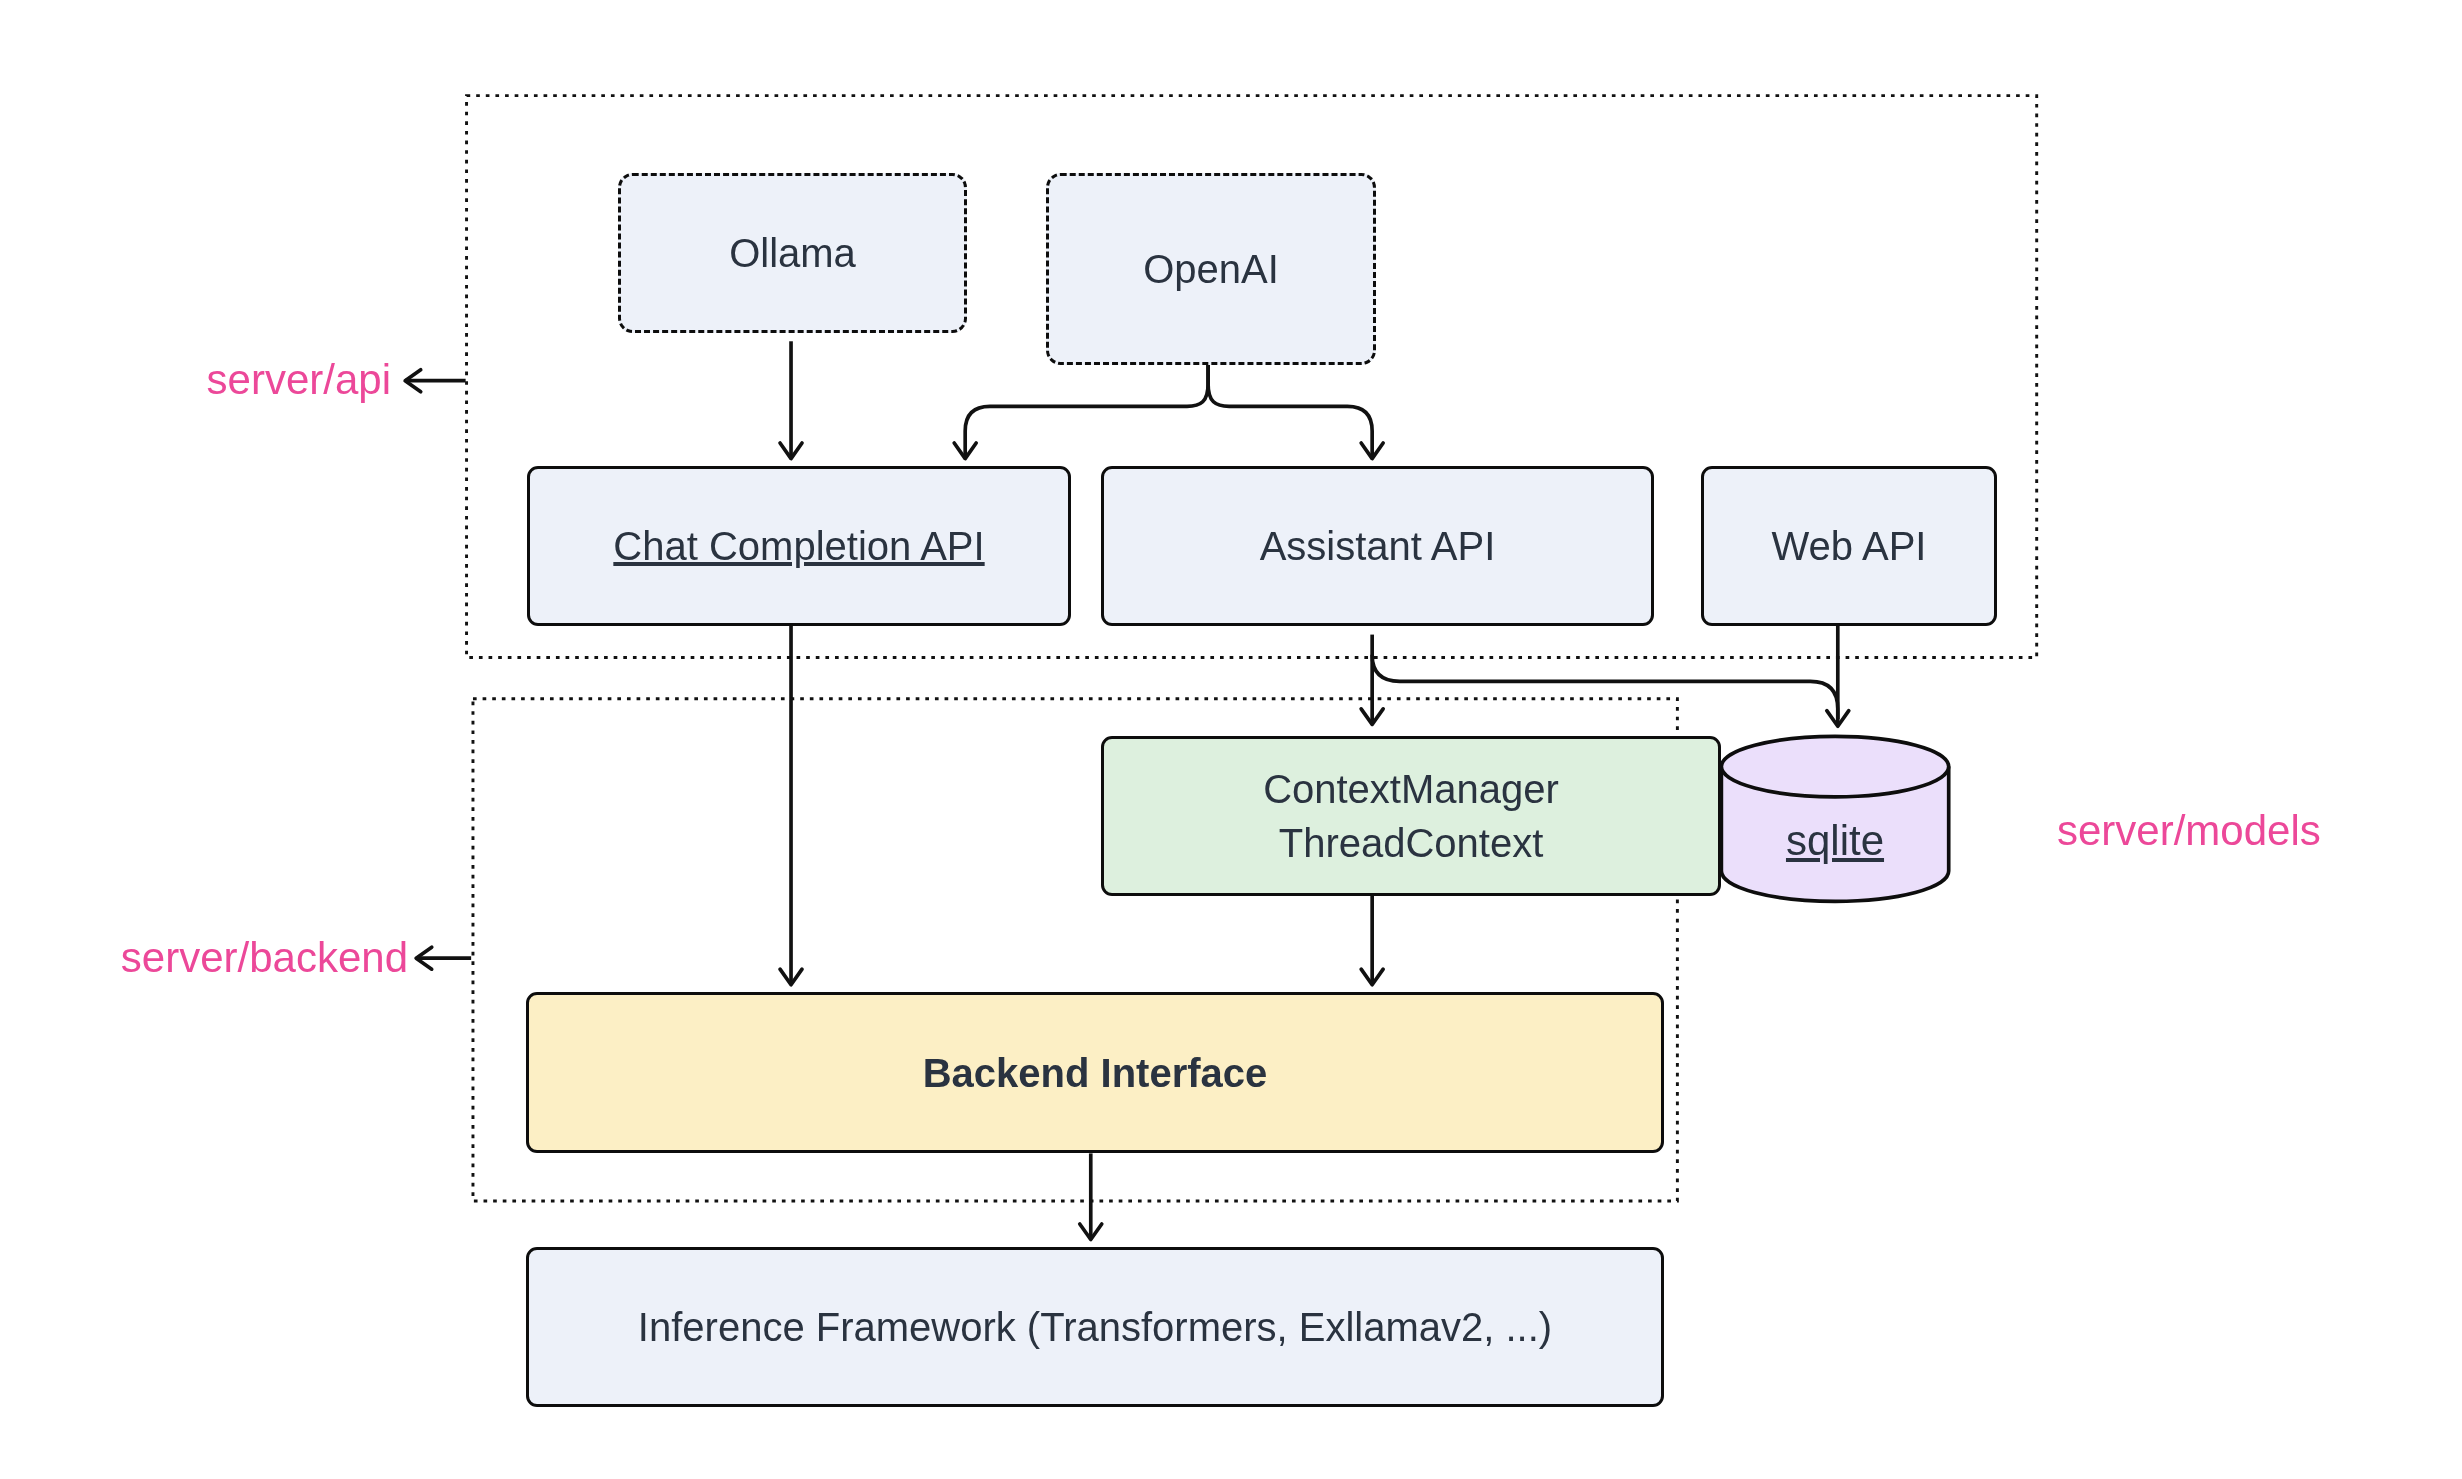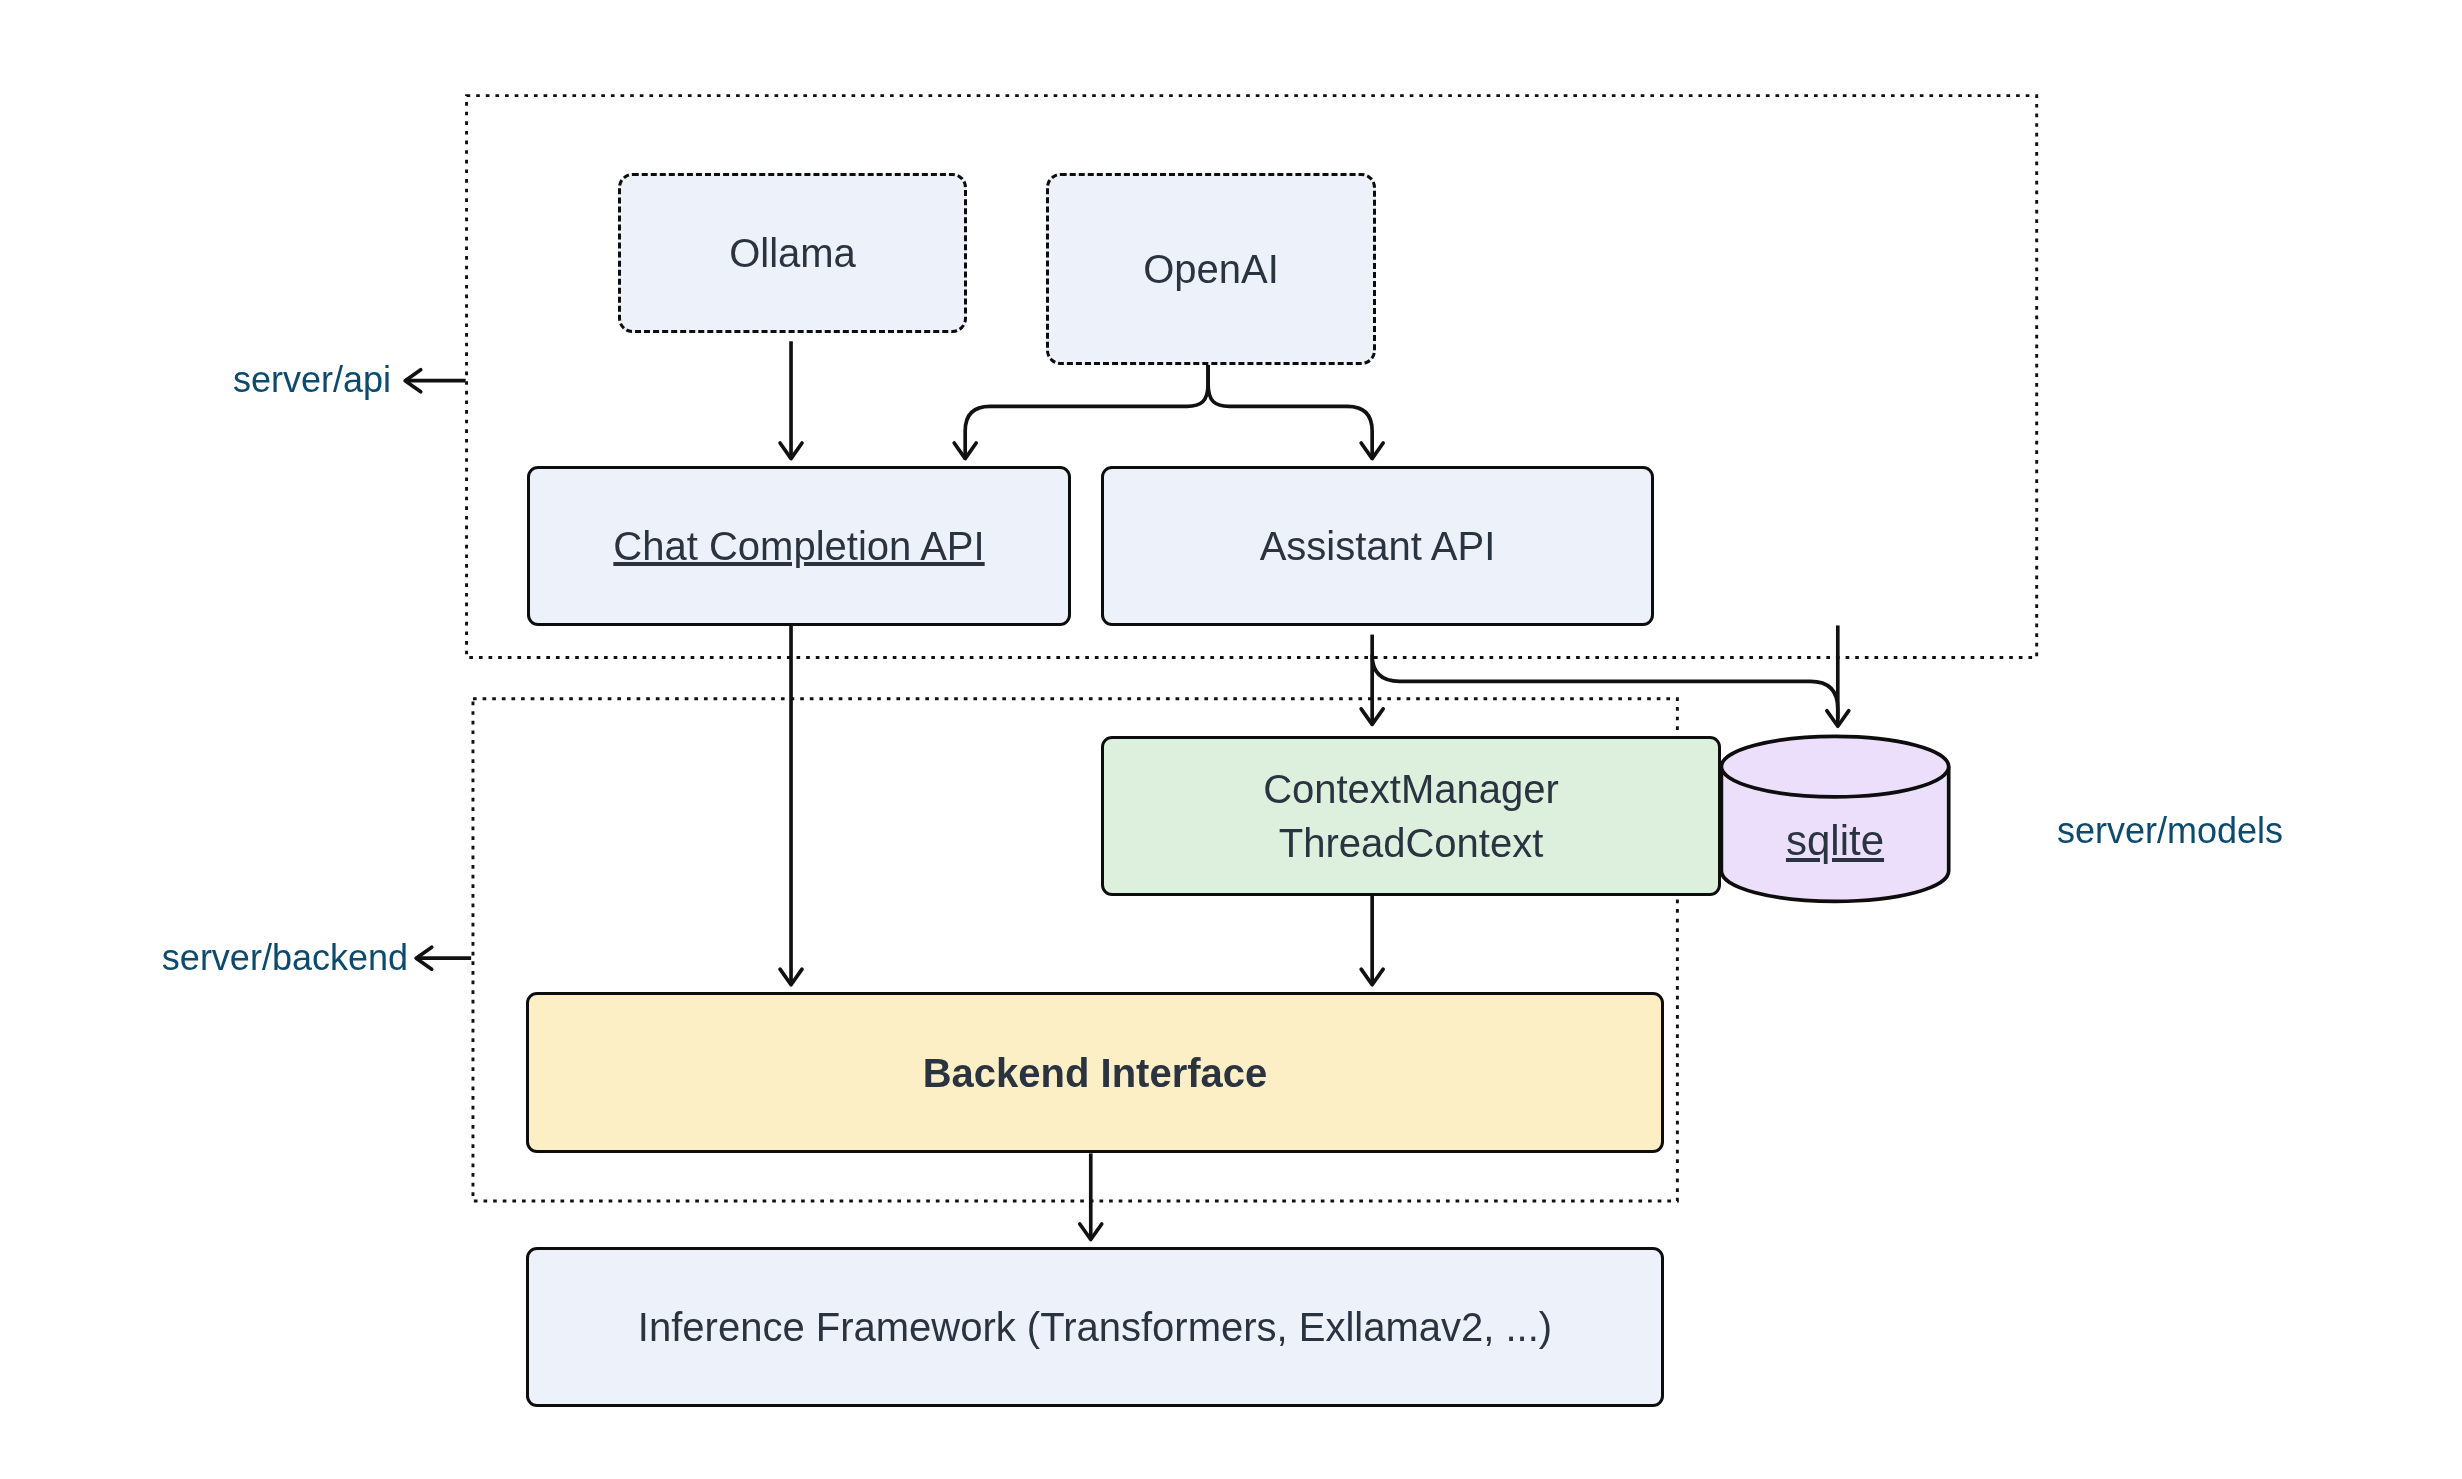--- a/index.html
+++ b/index.html
@@ -39,23 +39,23 @@
     white-space: nowrap;
   }
   .node.dashed {
     border-style: dashed;
     border-radius: 14.7px;
   }
   .node.green  { background: #ddf0de; }
   .node.yellow { background: #fcefc5; font-weight: bold; }
   .side-label {
     position: absolute;
-    font-size: 36px;
+    font-size: 42px;
     white-space: nowrap;
-    color: #0c4a6e;
+    color: #ec4899;
     transform: translateY(-50%);
   }
   .cyl-label {
     position: absolute;
     font-size: 42px;
     color: #2a3340;
     transform: translate(-50%, -50%);
     white-space: nowrap;
     text-decoration: underline;
   }
@@ -103,20 +103,23 @@
   </div>
 
   <div class="node" style="left:527px; top:466px; width:544px; height:160px;text-decoration:underline;">
     <span>Chat Completion API</span>
   </div>
 
   <div class="node" style="left:1101px; top:466px; width:553px; height:160px;">
     <span>Assistant API</span>
   </div>
 
+  <div class="node" style="left:1701px; top:466px; width:296px; height:160px;">
+    <span>Web API</span>
+  </div>
 
   <div class="node green" style="left:1101px; top:736px; width:620px; height:160px;">
     <span>ContextManager</span>
     <span>ThreadContext</span>
   </div>
 
   <div class="node yellow" style="left:526px; top:992px; width:1138px; height:161px;">
     <span>Backend Interface</span>
   </div>
 

